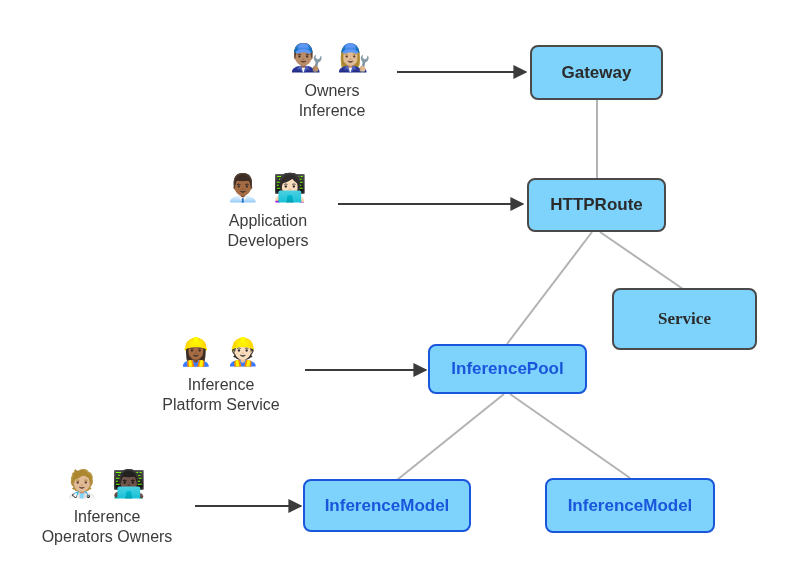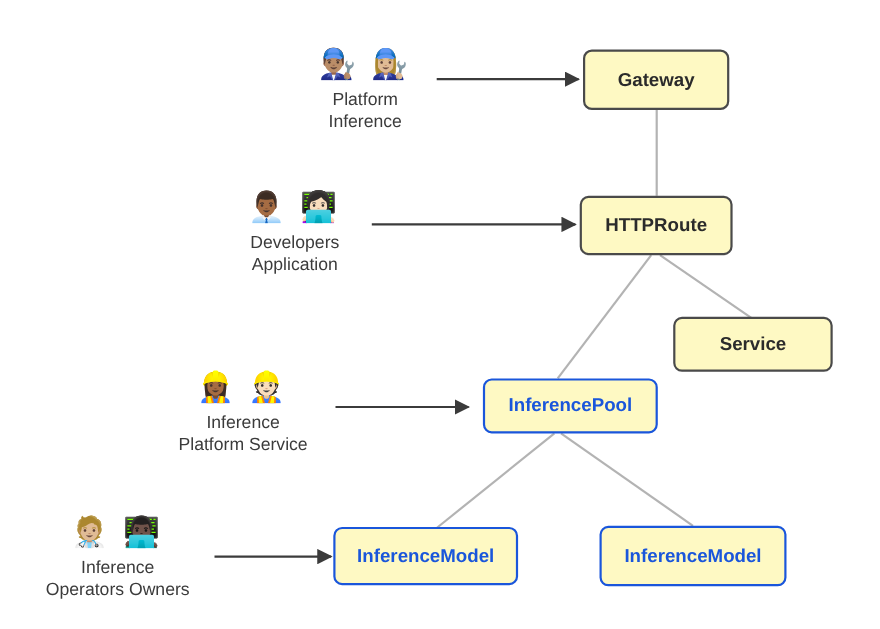--- a/index.html
+++ b/index.html
@@ -18,21 +18,21 @@
     background: var(--bg);
     font-family: "Liberation Sans", sans-serif;
     position: relative;
     overflow: hidden;
   }
   #stage { position: absolute; inset: 0; width: 800px; height: 572px; }
   svg.edges { position: absolute; left: 0; top: 0; width: 800px; height: 572px; }
 
   .node {
     position: absolute;
-    background: #fef9c3;
+    background: #7dd3fc;
     display: flex; align-items: center; justify-content: center;
     font-weight: bold; font-size: 17px;
     border-radius: 8px;
     white-space: nowrap;
   }
   .node.standard { border: 2.5px solid var(--std-border); color: var(--std-text); }
   .node.extension { border: 2px solid var(--accent); color: var(--accent); }
 
   .persona {
     position: absolute;
@@ -44,22 +44,22 @@
   .persona .emojis {
     font-size: 27px; line-height: 36px;
     margin-bottom: 5px;
     white-space: nowrap; letter-spacing: 3px;
   }
   .persona .plabel span { display: block; }
 
   
   #node-gateway            { left: 530px; top:  45px; width: 133px; height: 55px; }
   #node-httproute          { left: 527px; top: 178px; width: 139px; height: 54px; }
-  #node-service            { left: 612px; top: 288px; width: 145px; height: 50px; }
-  #node-inferencepool      { left: 428px; top: 344px; width: 159px; height: 50px; margin-left: 11px; }
+  #node-service            { left: 612px; top: 288px; width: 145px; height: 62px; font-family: Liberation Serif, serif; }
+  #node-inferencepool      { left: 428px; top: 344px; width: 159px; height: 50px; }
   #node-inferencemodel-l   { left: 303px; top: 479px; width: 168px; height: 53px; }
   #node-inferencemodel-r   { left: 545px; top: 478px; width: 170px; height: 55px; }
 
   
   #persona-cluster-operators        { left: 232px; top:  40px; }
   #persona-application-developers   { left: 168px; top: 170px; }
   #persona-inference-platform-owners{ left: 121px; top: 334px; }
   #persona-inference-workload-owners{ left:   7px; top: 466px; }
 </style>
 </head>
@@ -82,30 +82,30 @@
 
     <line x1="397" y1="72" x2="526" y2="72" style="stroke: var(--arrow); stroke-width: 2;" marker-end="url(#arrowhead)"></line>
     <line x1="338" y1="204" x2="523" y2="204" style="stroke: var(--arrow); stroke-width: 2;" marker-end="url(#arrowhead)"></line>
     <line x1="305" y1="370" x2="426" y2="370" style="stroke: var(--arrow); stroke-width: 2;" marker-end="url(#arrowhead)"></line>
     <line x1="195" y1="506" x2="301" y2="506" style="stroke: var(--arrow); stroke-width: 2;" marker-end="url(#arrowhead)"></line>
   </svg>
 
   <div class="persona" id="persona-cluster-operators">
     <div class="emojis">👨🏽‍🔧 👩🏼‍🔧</div>
     <div class="plabel">
-      <span>Platform</span>
+      <span>Owners</span>
       <span>Inference</span>
     </div>
   </div>
 
   <div class="persona" id="persona-application-developers">
     <div class="emojis">👨🏾‍💼 👩🏻‍💻</div>
     <div class="plabel">
+      <span>Application</span>
       <span>Developers</span>
-      <span>Application</span>
     </div>
   </div>
 
   <div class="persona" id="persona-inference-platform-owners">
     <div class="emojis">👷🏾‍♀️ 👷🏻</div>
     <div class="plabel">
       <span>Inference</span>
       <span>Platform Service</span>
     </div>
   </div>

